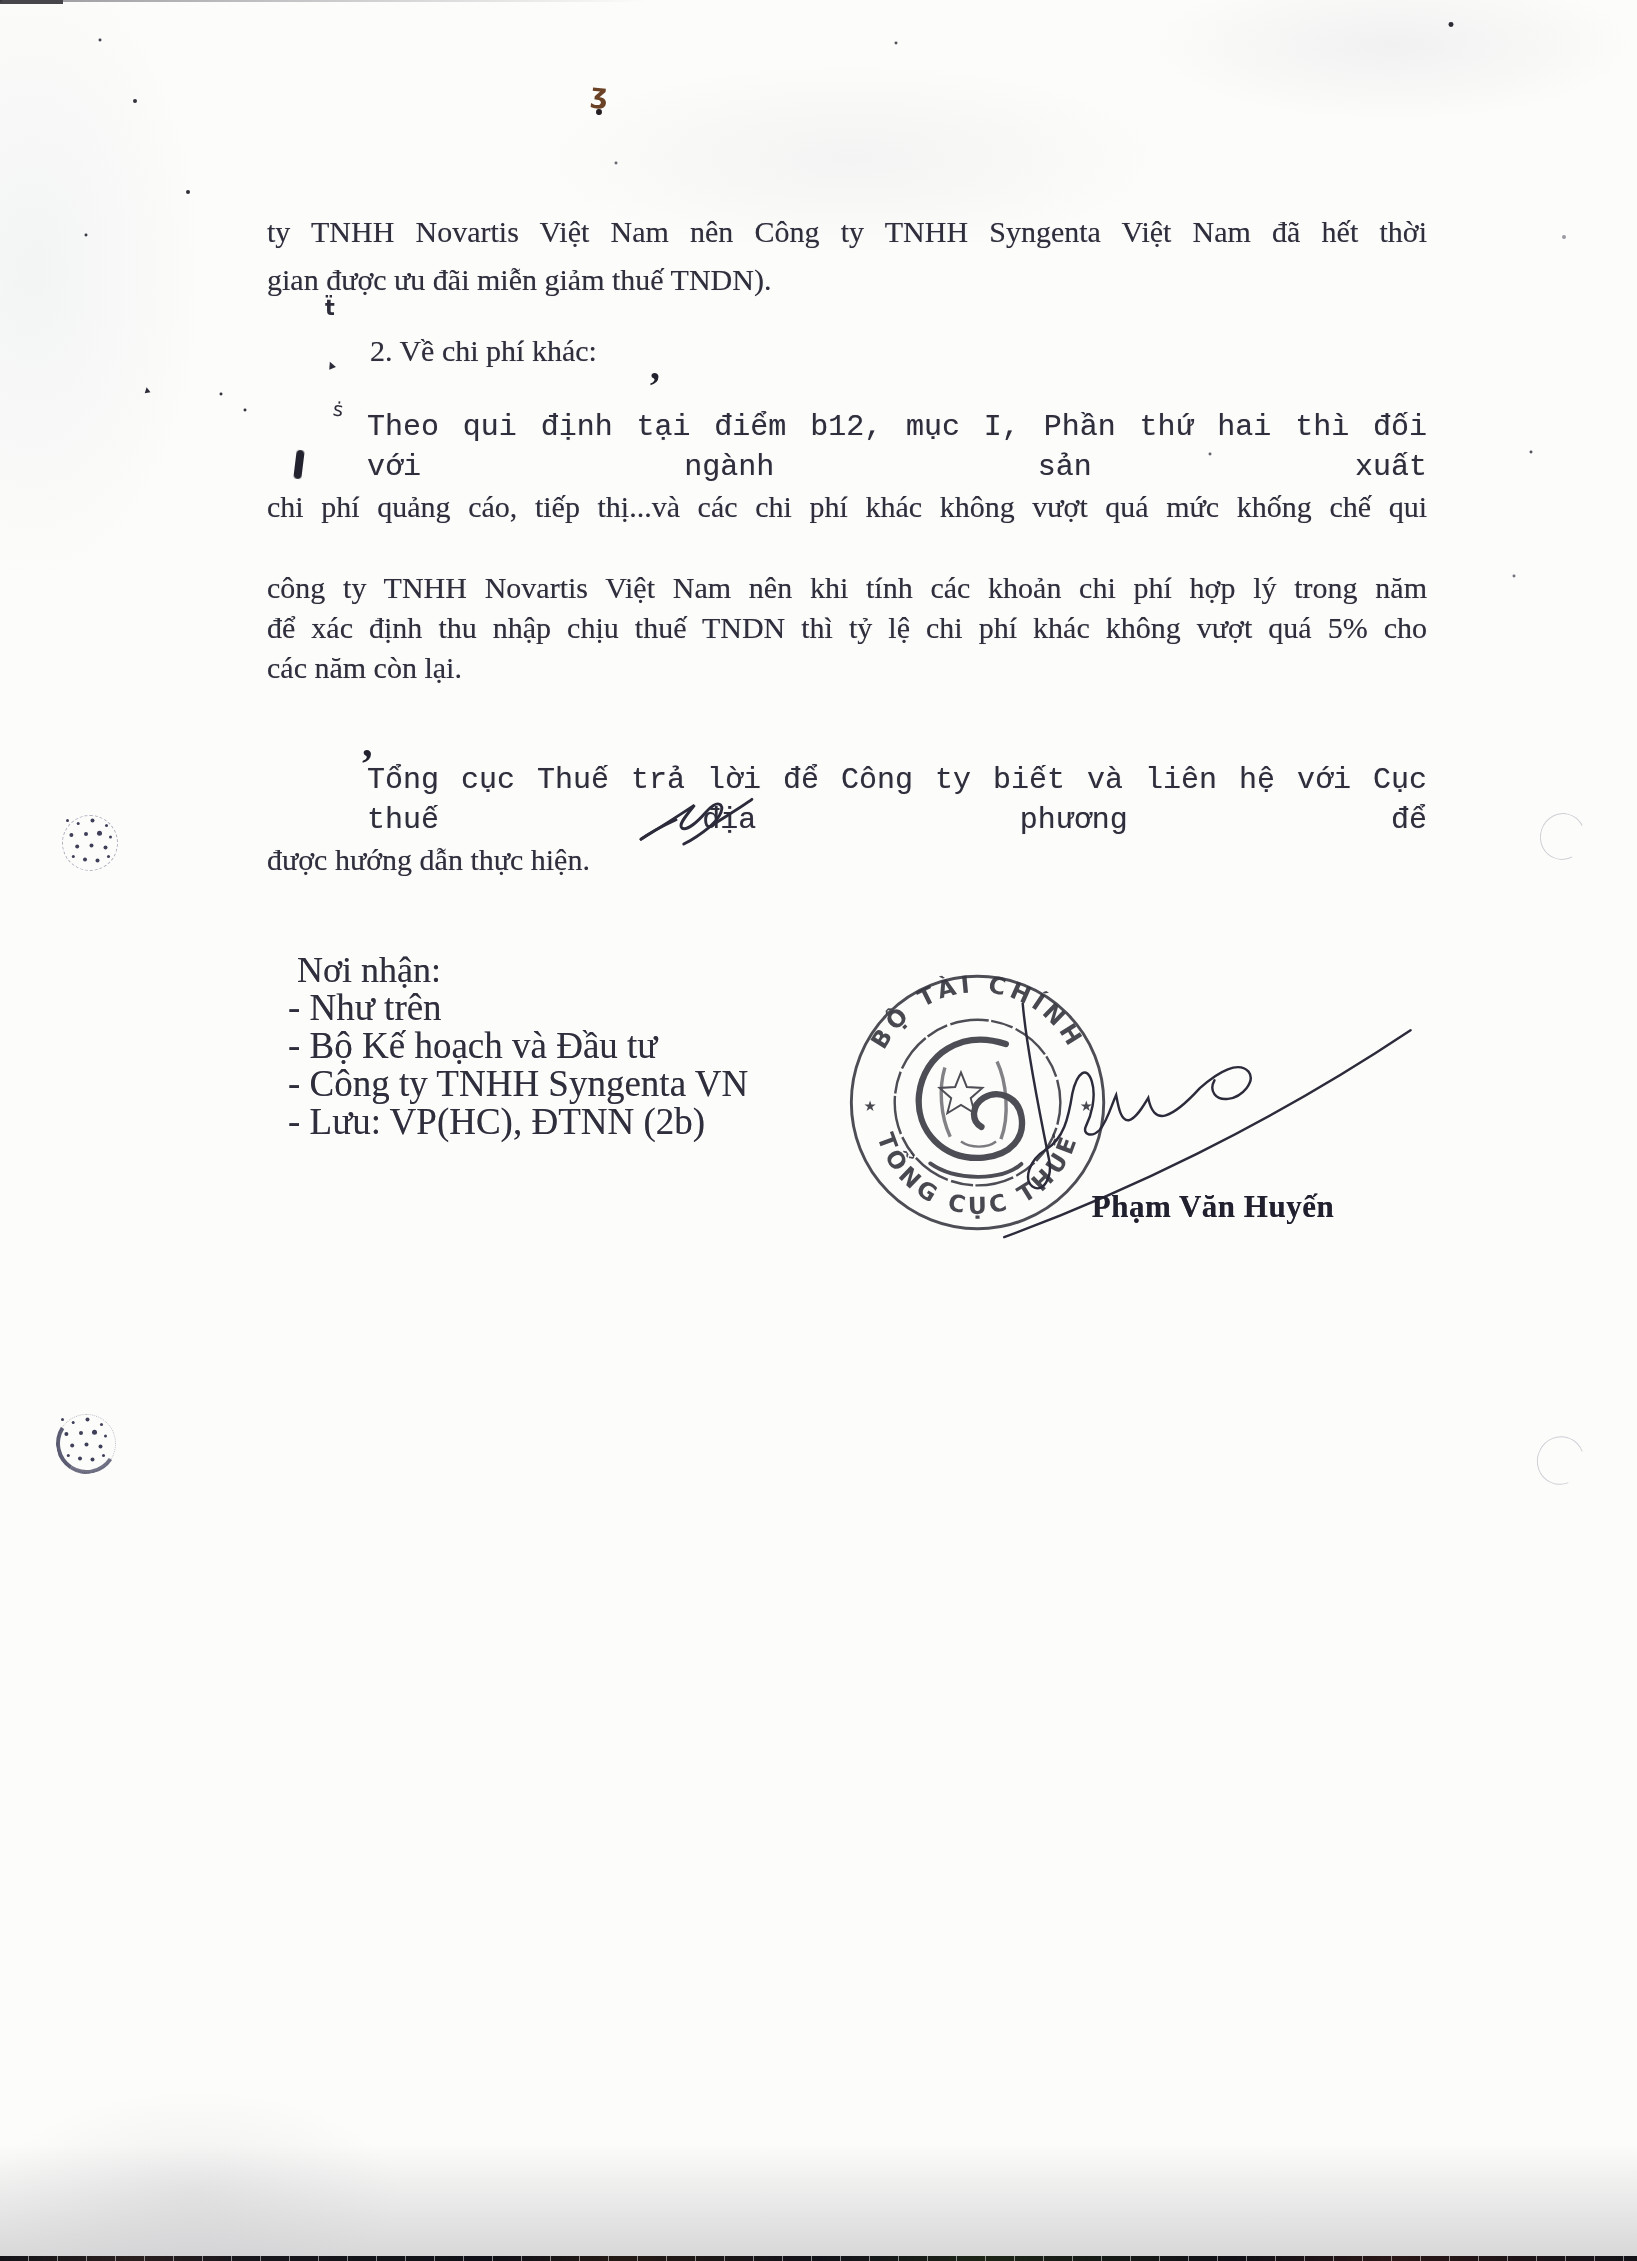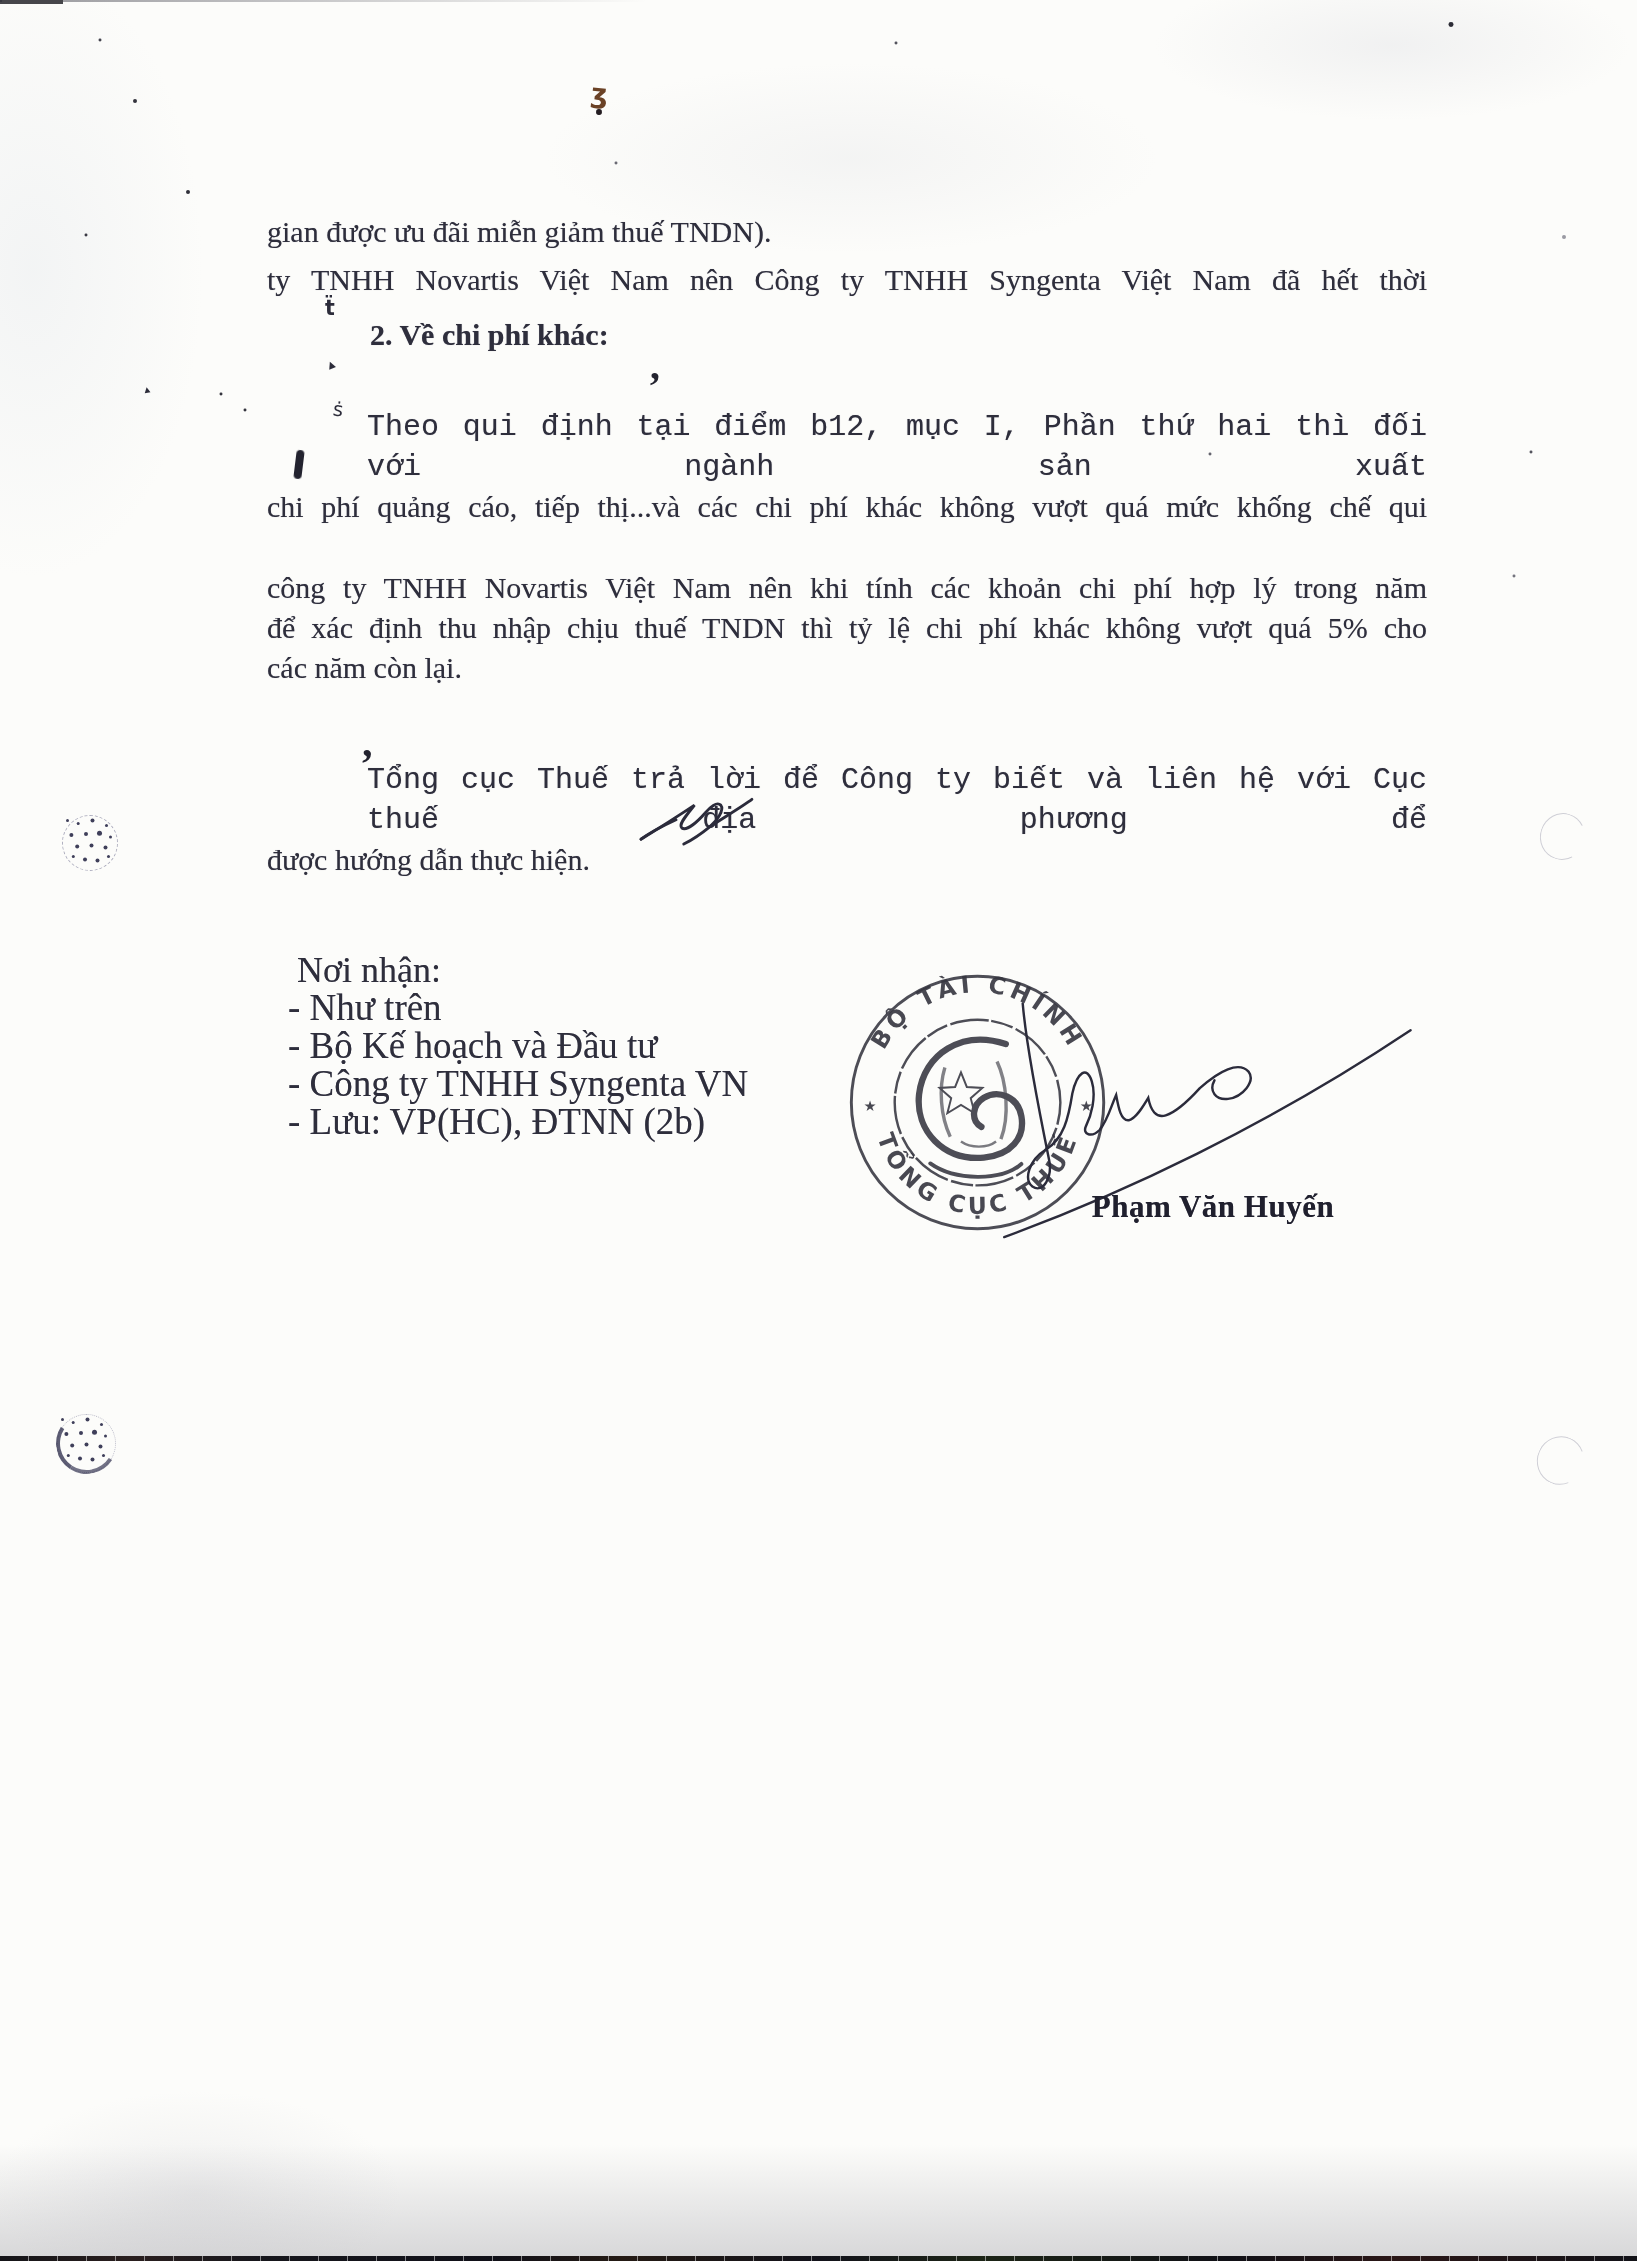--- a/index.html
+++ b/index.html
@@ -15,21 +15,21 @@
     color:#2e2e3c;
   }
   .scan{position:absolute;inset:0;filter:blur(0.3px);}
   .blk{position:absolute;}
   .body-text{font-size:30px;line-height:40px;width:1160px;left:267px;
     text-shadow:0 0 0.7px rgba(42,42,64,.45);}
   .ln{white-space:normal;}
   .j{text-align:justify;text-align-last:justify;}
   .ind{padding-left:100px;font-family:Liberation Mono, monospace;}
   .cont{top:208px;line-height:48px;}
-  .heading{top:315px;left:370px;font-size:30px;font-weight:bold;line-height:39px;
+  .heading{top:331px;left:370px;font-size:30px;font-weight:normal;line-height:39px;
     text-shadow:0 0 0.7px rgba(42,42,64,.5);}
   .para1{top:407px;}
   .para2{top:568px;}
   .para3{top:760px;}
   .sig-title{top:907px;left:760px;width:760px;text-align:center;font-size:30px;
     line-height:38px;letter-spacing:0.5px;color:#2a2a38;
     text-shadow:0 0 0.7px rgba(40,40,62,.5);}
   .recipients-label{top:952px;left:297px;font-size:36px;line-height:37px;
     text-shadow:0 0 0.6px rgba(42,42,64,.45);}
   .recipients{top:989px;left:288px;font-size:37px;line-height:38px;
@@ -118,22 +118,22 @@
     <span class="mark m-topcomma">ʒ</span>
     <span class="mark m-tiny">ẗ</span>
     <span class="mark m-htick">▴</span>
     <span class="mark m-mtick">▴</span>
     <span class="mark m-squig">ṡ</span>
     <span class="mark m-apo1">’</span>
     <span class="mark m-apo2">’</span>
     <span class="blob"></span>
 
     <div class="blk body-text cont">
+      <div class="ln j">ty TNHH Novartis Việt Nam nên Công ty TNHH Syngenta Việt Nam đã hết thời</div>
       <div class="ln">gian được ưu đãi miễn giảm thuế TNDN).</div>
-      <div class="ln j">ty TNHH Novartis Việt Nam nên Công ty TNHH Syngenta Việt Nam đã hết thời</div>
     </div>
 
     <div class="blk heading">2. Về chi phí khác:</div>
 
     <div class="blk body-text para1">
       <div class="ln j ind">Theo qui định tại điểm b12, mục I, Phần thứ hai thì đối với ngành sản xuất</div>
       <div class="ln j">chi phí quảng cáo, tiếp thị...và các chi phí khác không vượt quá mức khống chế qui</div>
     </div>
 
     <div class="blk body-text para2">

